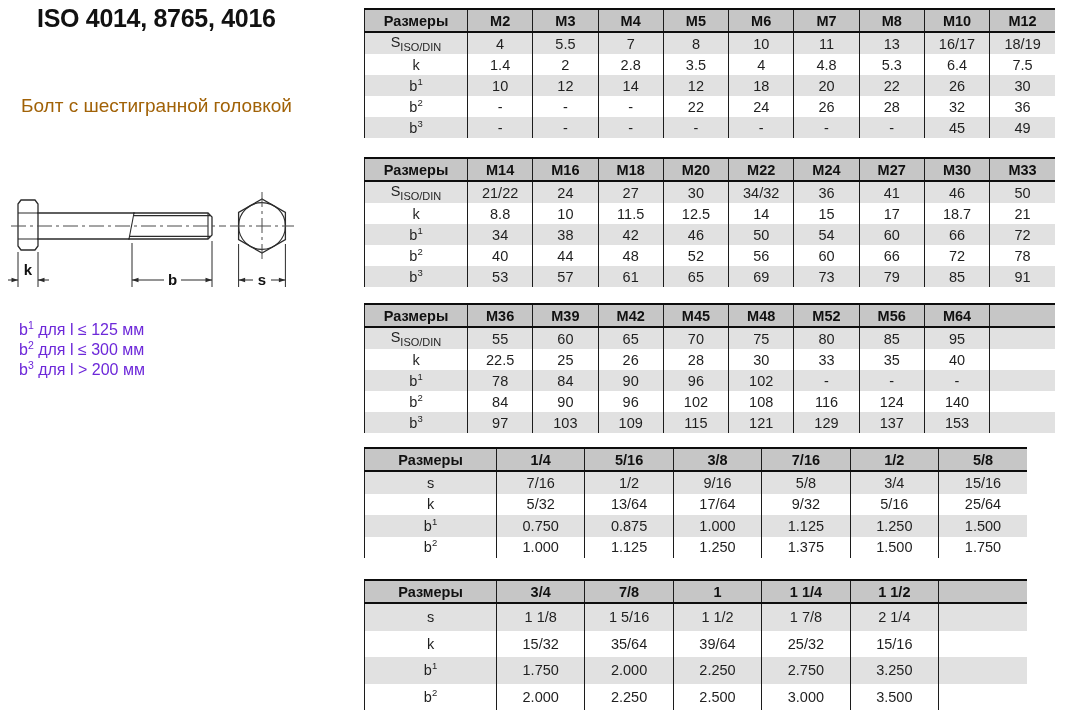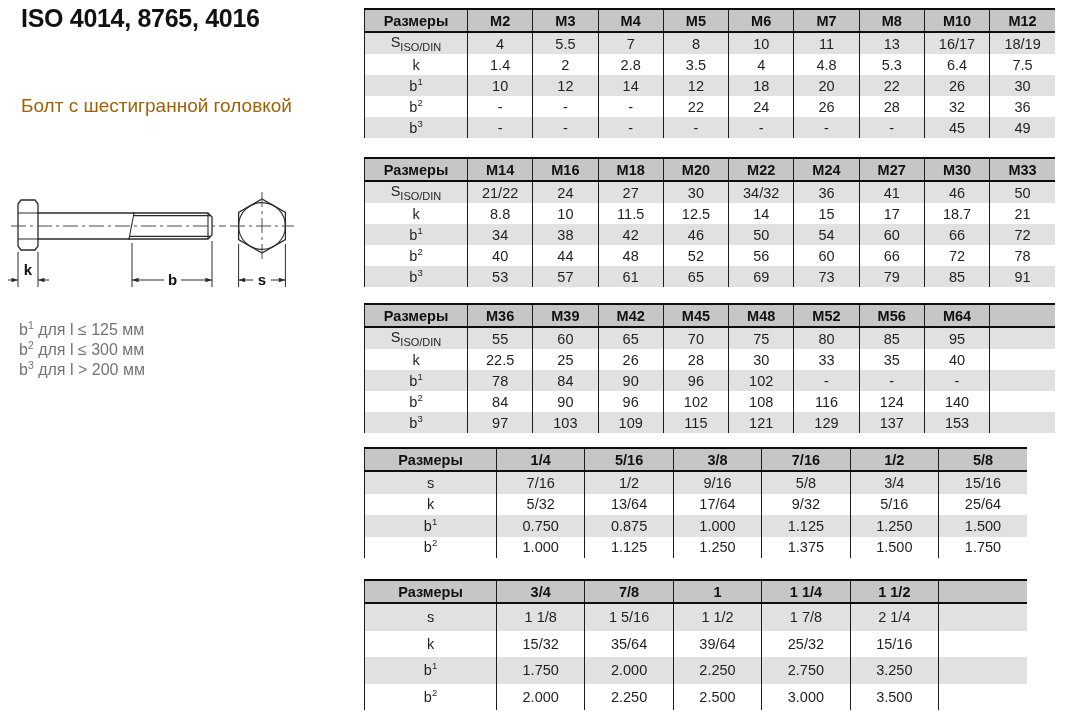--- a/index.html
+++ b/index.html
@@ -1,24 +1,24 @@
 <!DOCTYPE html>
 <html><head>
 <meta charset="utf-8">
 <style>
   html,body { margin:0; padding:0; background:#ffffff; }
   .page {
     position:relative; width:1067px; height:720px; background:#ffffff;
     font-family:"Liberation Sans", sans-serif; color:#1f1f1f; overflow:hidden;
   }
   
-  .title-block { position:absolute; left:21px; top:2px; font-size:25px; font-weight:bold; line-height:32px; letter-spacing:-0.3px; color:#111; }
+  .title-block { position:absolute; left:37px; top:2px; font-size:25px; font-weight:bold; line-height:32px; letter-spacing:-0.3px; color:#111; }
   .subtitle-block { position:absolute; left:21px; top:92px; font-size:19px; line-height:27px; color:#a16207; }
   .drawing { position:absolute; left:8px; top:188px; }
-  .footnotes { position:absolute; left:19px; top:320px; font-size:16px; line-height:20px; color:#737373; }
+  .footnotes { position:absolute; left:19px; top:320px; font-size:16px; line-height:20px; color:#6d28d9; }
   .footnotes sup { font-size:10.5px; line-height:0; }
   
   .tbl { position:absolute; left:364px; }
   .tbl-0 { top:8px;   width:691px; }
   .tbl-1 { top:157px; width:691px; }
   .tbl-2 { top:303px; width:691px; }
   .tbl-3 { top:447px; width:663px; }
   .tbl-4 { top:579px; width:663px; }
   table { border-collapse:collapse; table-layout:fixed; width:100%; }
   th, td {

